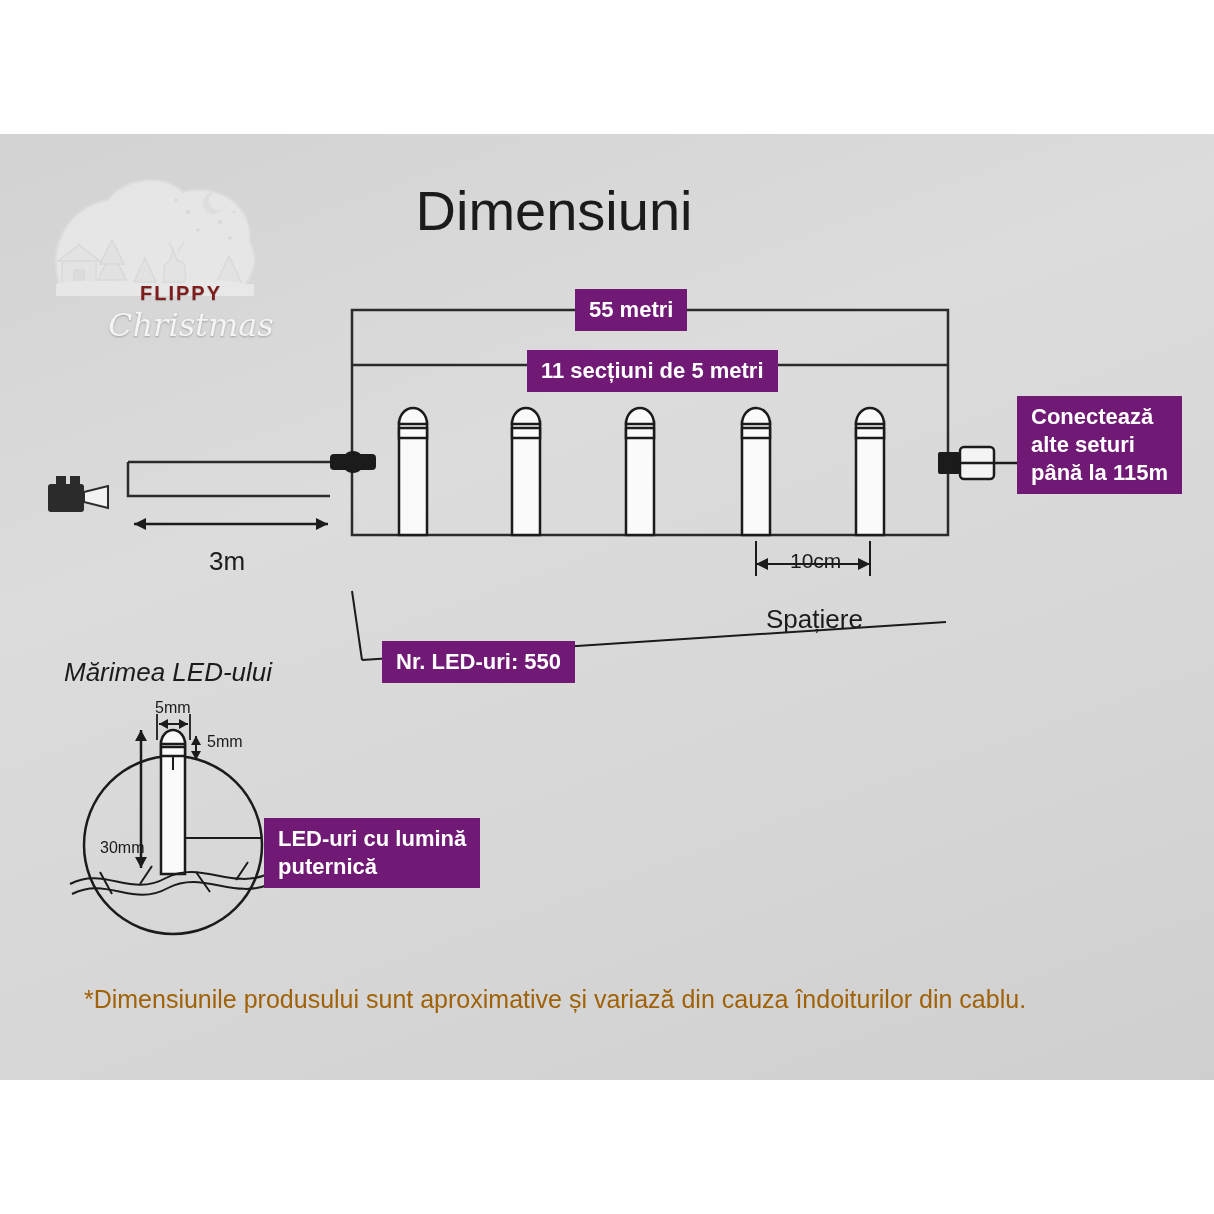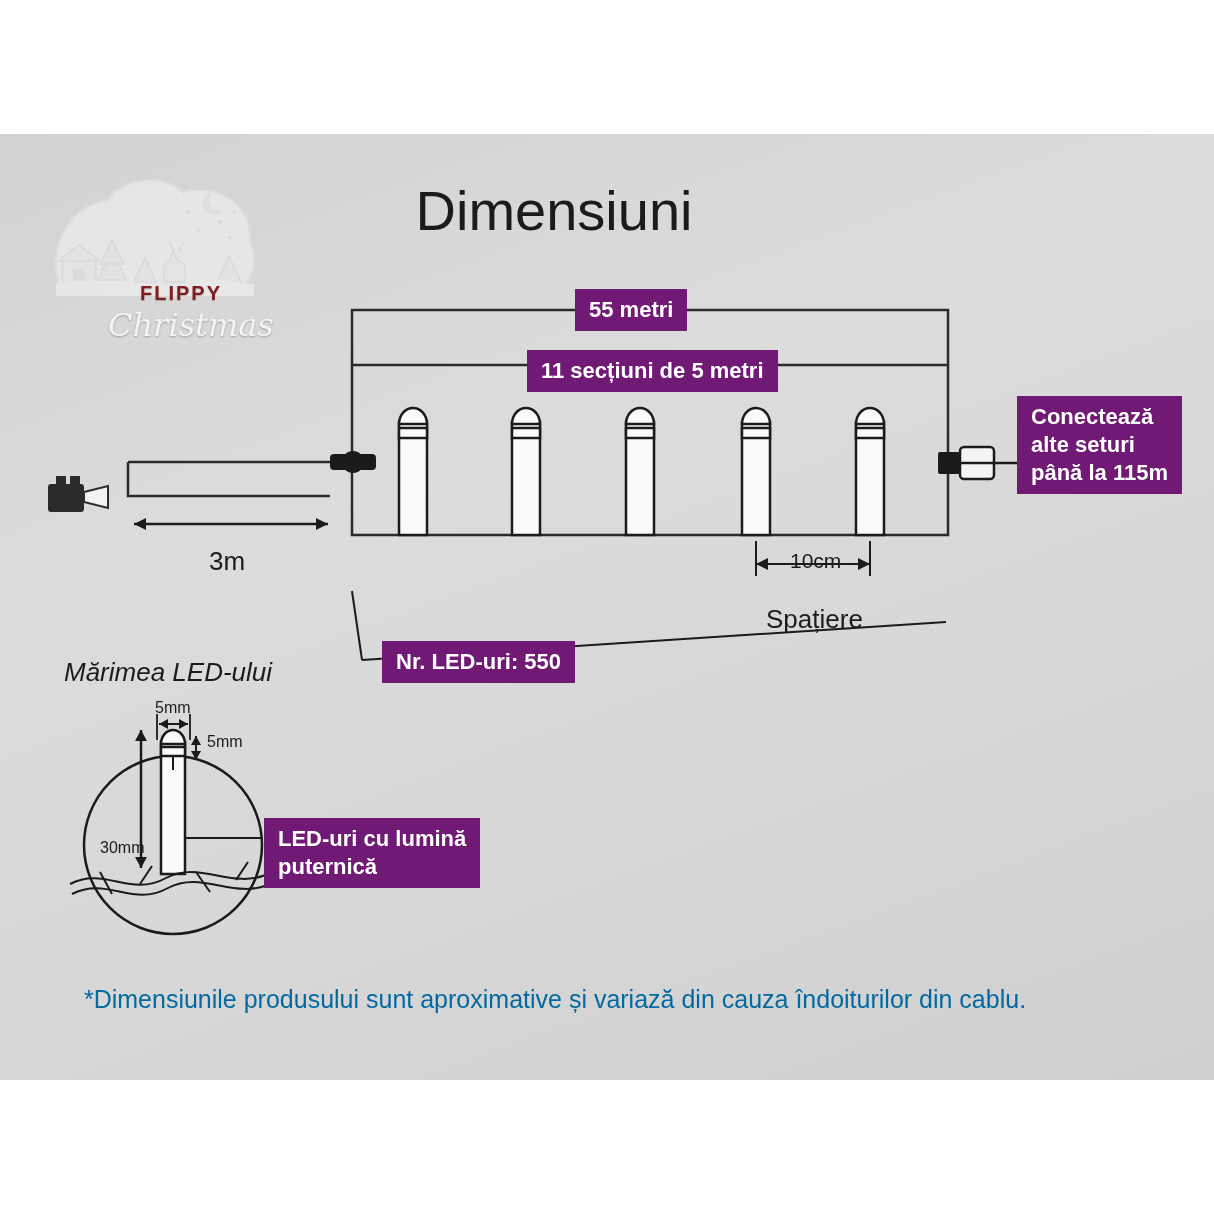--- a/index.html
+++ b/index.html
@@ -88,21 +88,21 @@
     color: #1b1b1b;
     font-size: 26px;
   }
   .footnote {
     position: absolute;
     left: 0;
     top: 985px;
     width: 1110px;
     text-align: center;
     font-size: 25px;
-    color: #0369a1;
+    color: #a16207;
   }
   svg { position: absolute; left: 0; top: 0; overflow: visible; }
 </style>
 </head>
 <body>
 
 <div id="stage">
 
   <div class="panel"></div>
 

